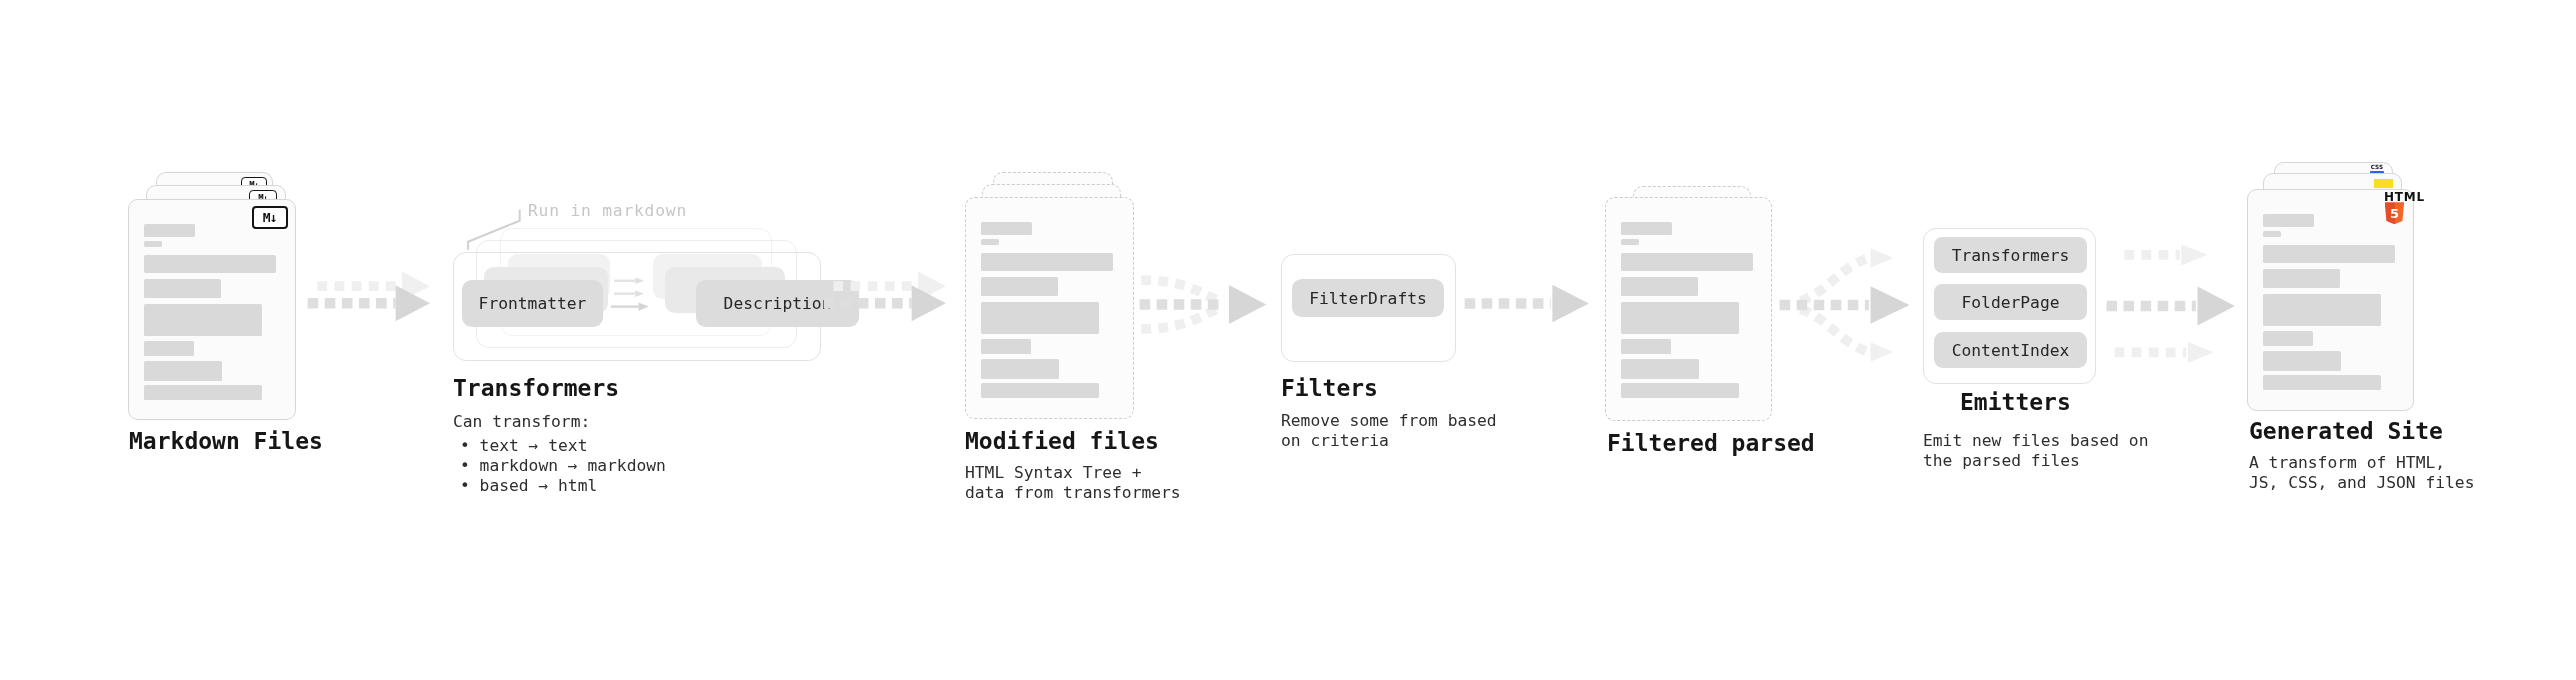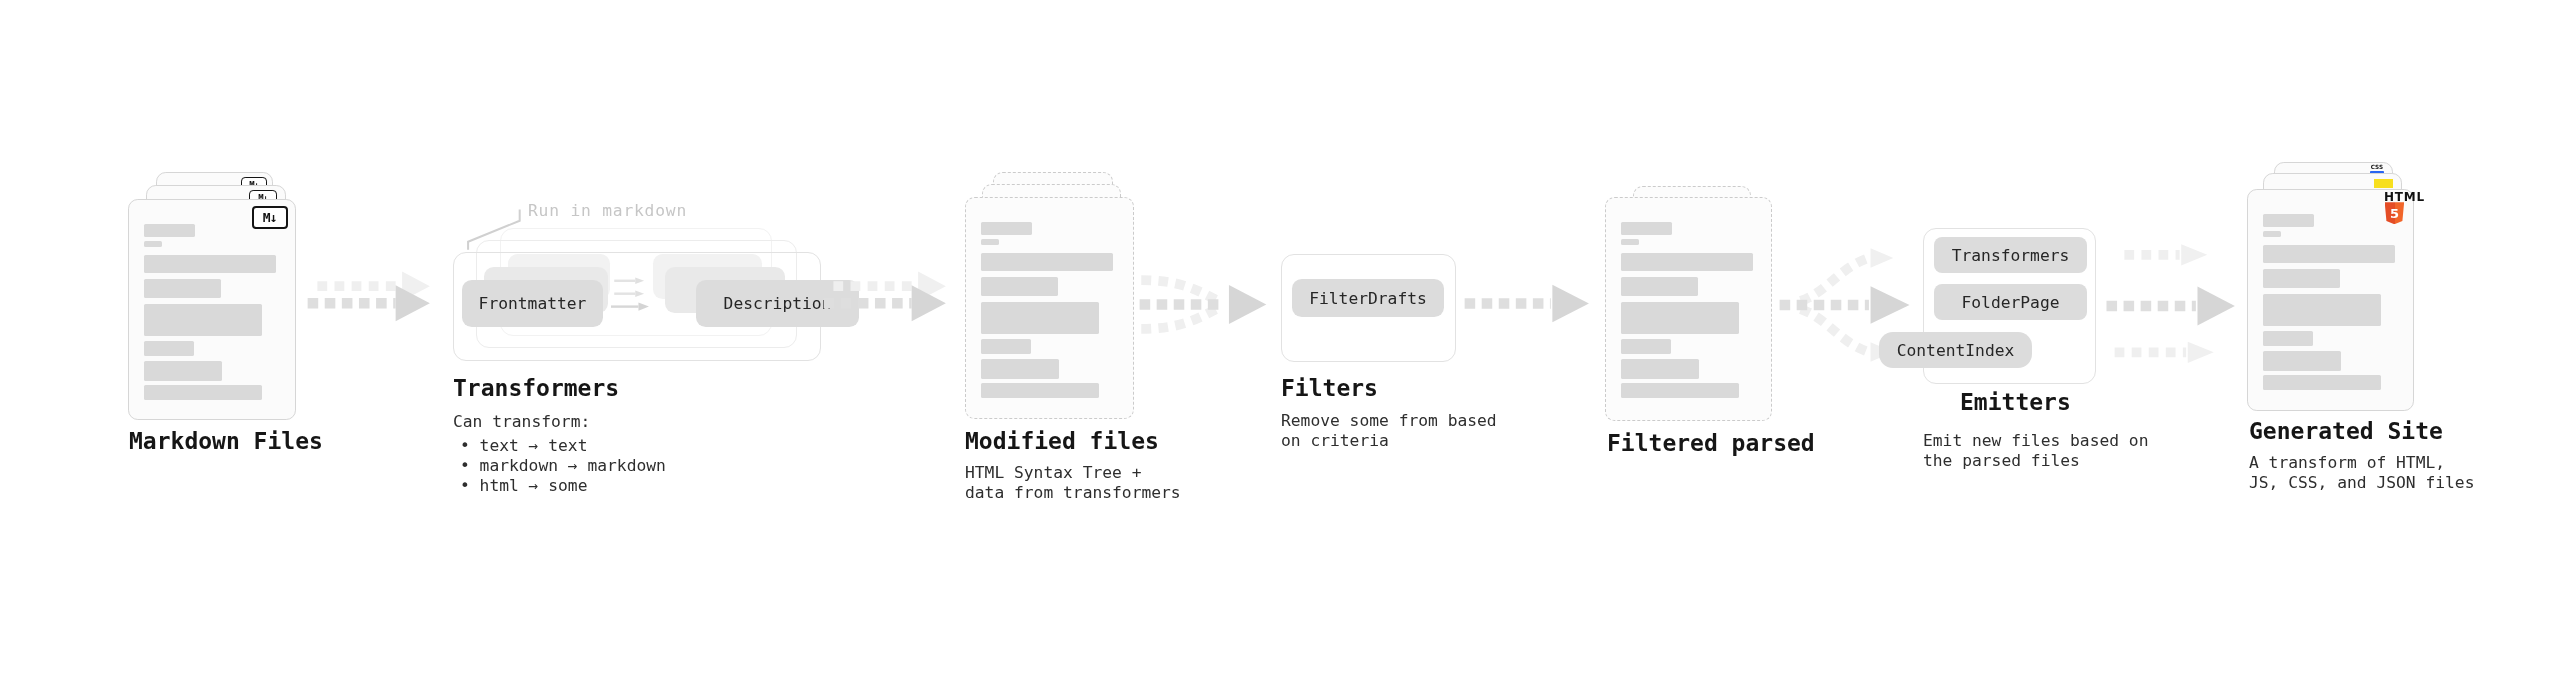--- a/index.html
+++ b/index.html
@@ -115,21 +115,21 @@
       <line class="mini" x1="4" y1="23" x2="30" y2="23"></line>
         <polygon class="miniHead" points="30,19 41,23 30,27"></polygon>
       <line class="mini dk" x1="0" y1="39" x2="34" y2="39"></line>
         <polygon class="miniHead dk" points="34,34 47,39 34,44"></polygon>
     </svg>
 
     <div class="stage-label" style="left:453px;top:375px">Transformers</div>
     <div class="desc" style="left:453px;top:412px">Can transform:</div>
     <div class="desc" style="left:460px;top:436px">• text → text</div>
     <div class="desc" style="left:460px;top:456px">• markdown → markdown</div>
-    <div class="desc" style="left:460px;top:476px">• html → some</div>
+    <div class="desc" style="left:460px;top:476px">• based → html</div>
   </div>
 
   <svg class="arrow" style="left:822px;top:269px" width="132" height="62" viewBox="0 0 162 76">
     <line class="dashL" x1="14" y1="21" x2="118" y2="21"></line>
       <polygon class="headL" points="118,3 152,21 118,39"></polygon>
     <line class="dashA" x1="2" y1="42" x2="110" y2="42"></line>
       <polygon class="headA" points="110,20 152,42 110,64"></polygon>
   </svg>
 
   <div>
@@ -195,21 +195,21 @@
     <path class="dashL" d="M28,80 C62,92 74,120 112,133"></path>
     <polygon class="headL" points="114,121 142,133 114,145"></polygon>
     <line class="dashA" x1="2" y1="75" x2="112" y2="75"></line>
     <polygon class="headA" points="114,52 162,75 114,98"></polygon>
   </svg>
 
   <div>
     <div class="container-box" style="left:1923px;top:228px;width:171px;height:154px"></div>
     <div class="pill" style="left:1934px;top:237px;width:153px;height:36px;border-radius:8.1px">Transformers</div>
     <div class="pill" style="left:1934px;top:284px;width:153px;height:36px;border-radius:8.1px">FolderPage</div>
-    <div class="pill" style="left:1879px;top:332px;width:153px;height:36px;border-radius:14px">ContentIndex</div>
+    <div class="pill" style="left:1934px;top:332px;width:153px;height:36px;border-radius:9px">ContentIndex</div>
     <div class="stage-label" style="left:1960px;top:389px">Emitters</div>
     <div class="desc" style="left:1923px;top:431px">Emit new files based on
 the parsed files</div>
   </div>
 
   <svg class="arrow" style="left:2103px;top:241px" width="137" height="130" viewBox="0 0 168 160">
     <line class="dashL" x1="26" y1="17" x2="94" y2="17" stroke-width="11"></line>
     <polygon class="headL" points="96,4 128,17 96,30"></polygon>
     <line class="dashA" x1="4" y1="80" x2="114" y2="80"></line>
     <polygon class="headA" points="116,56 162,80 116,104"></polygon>

